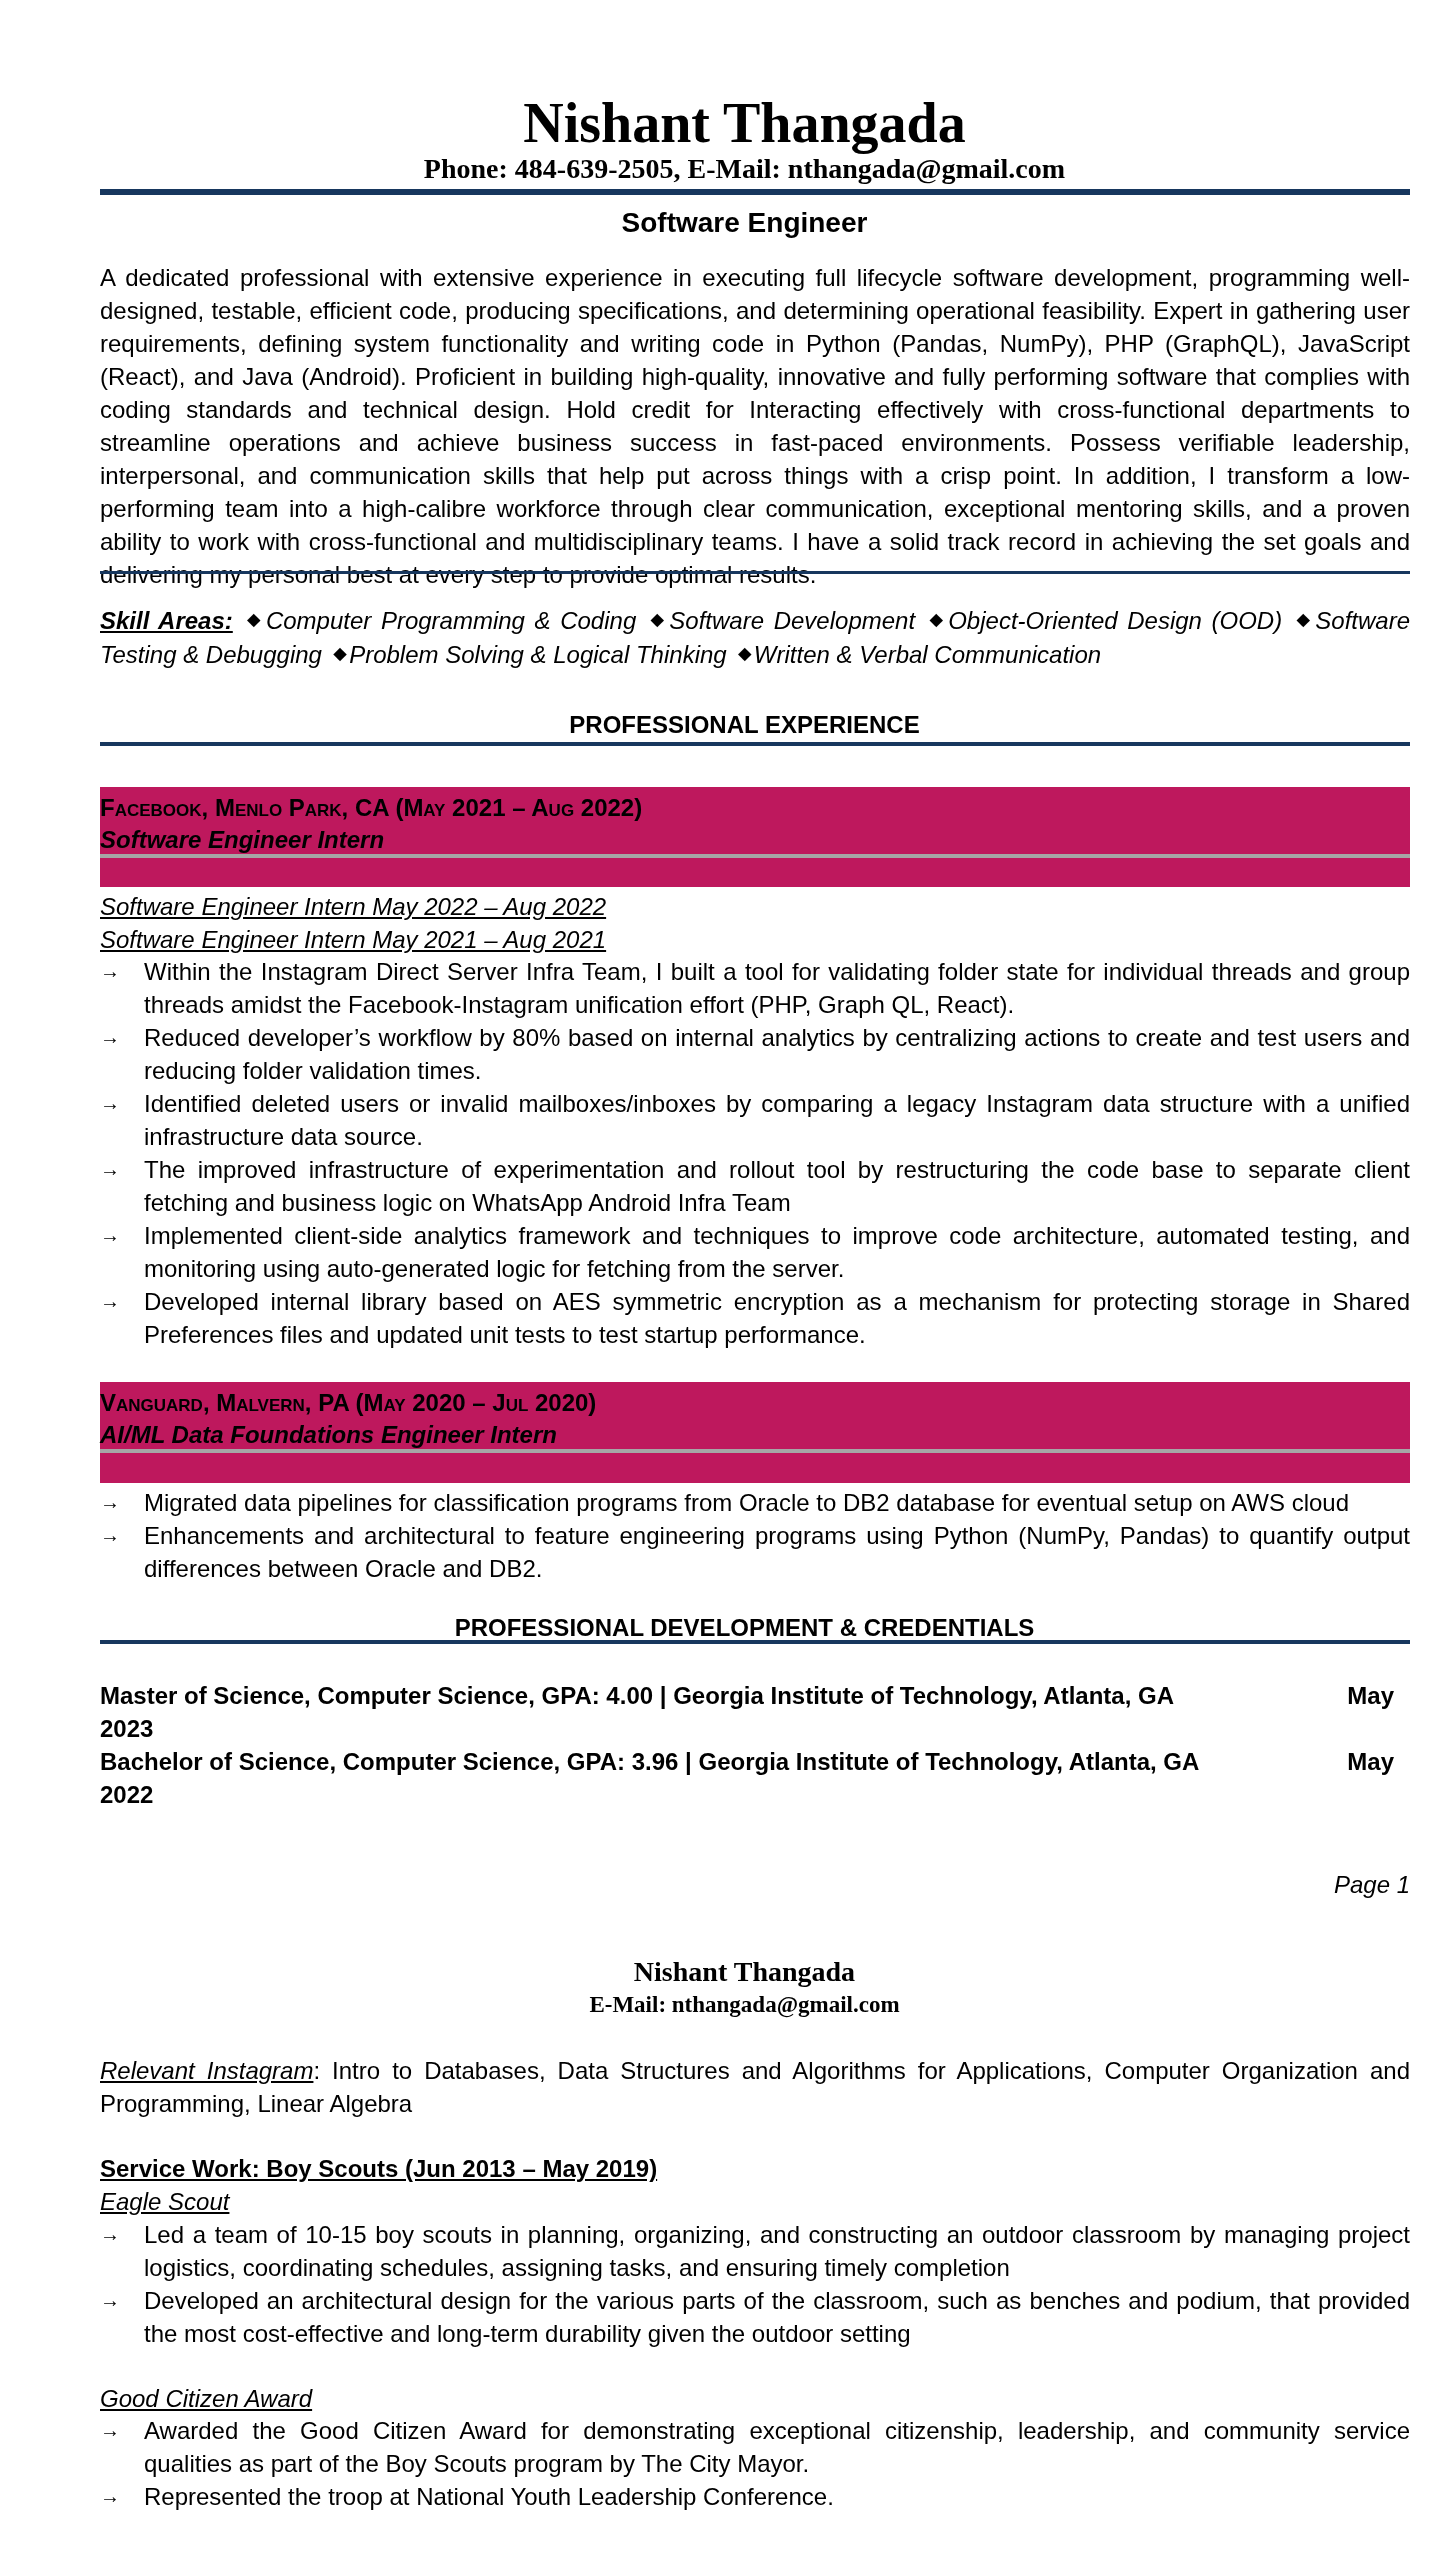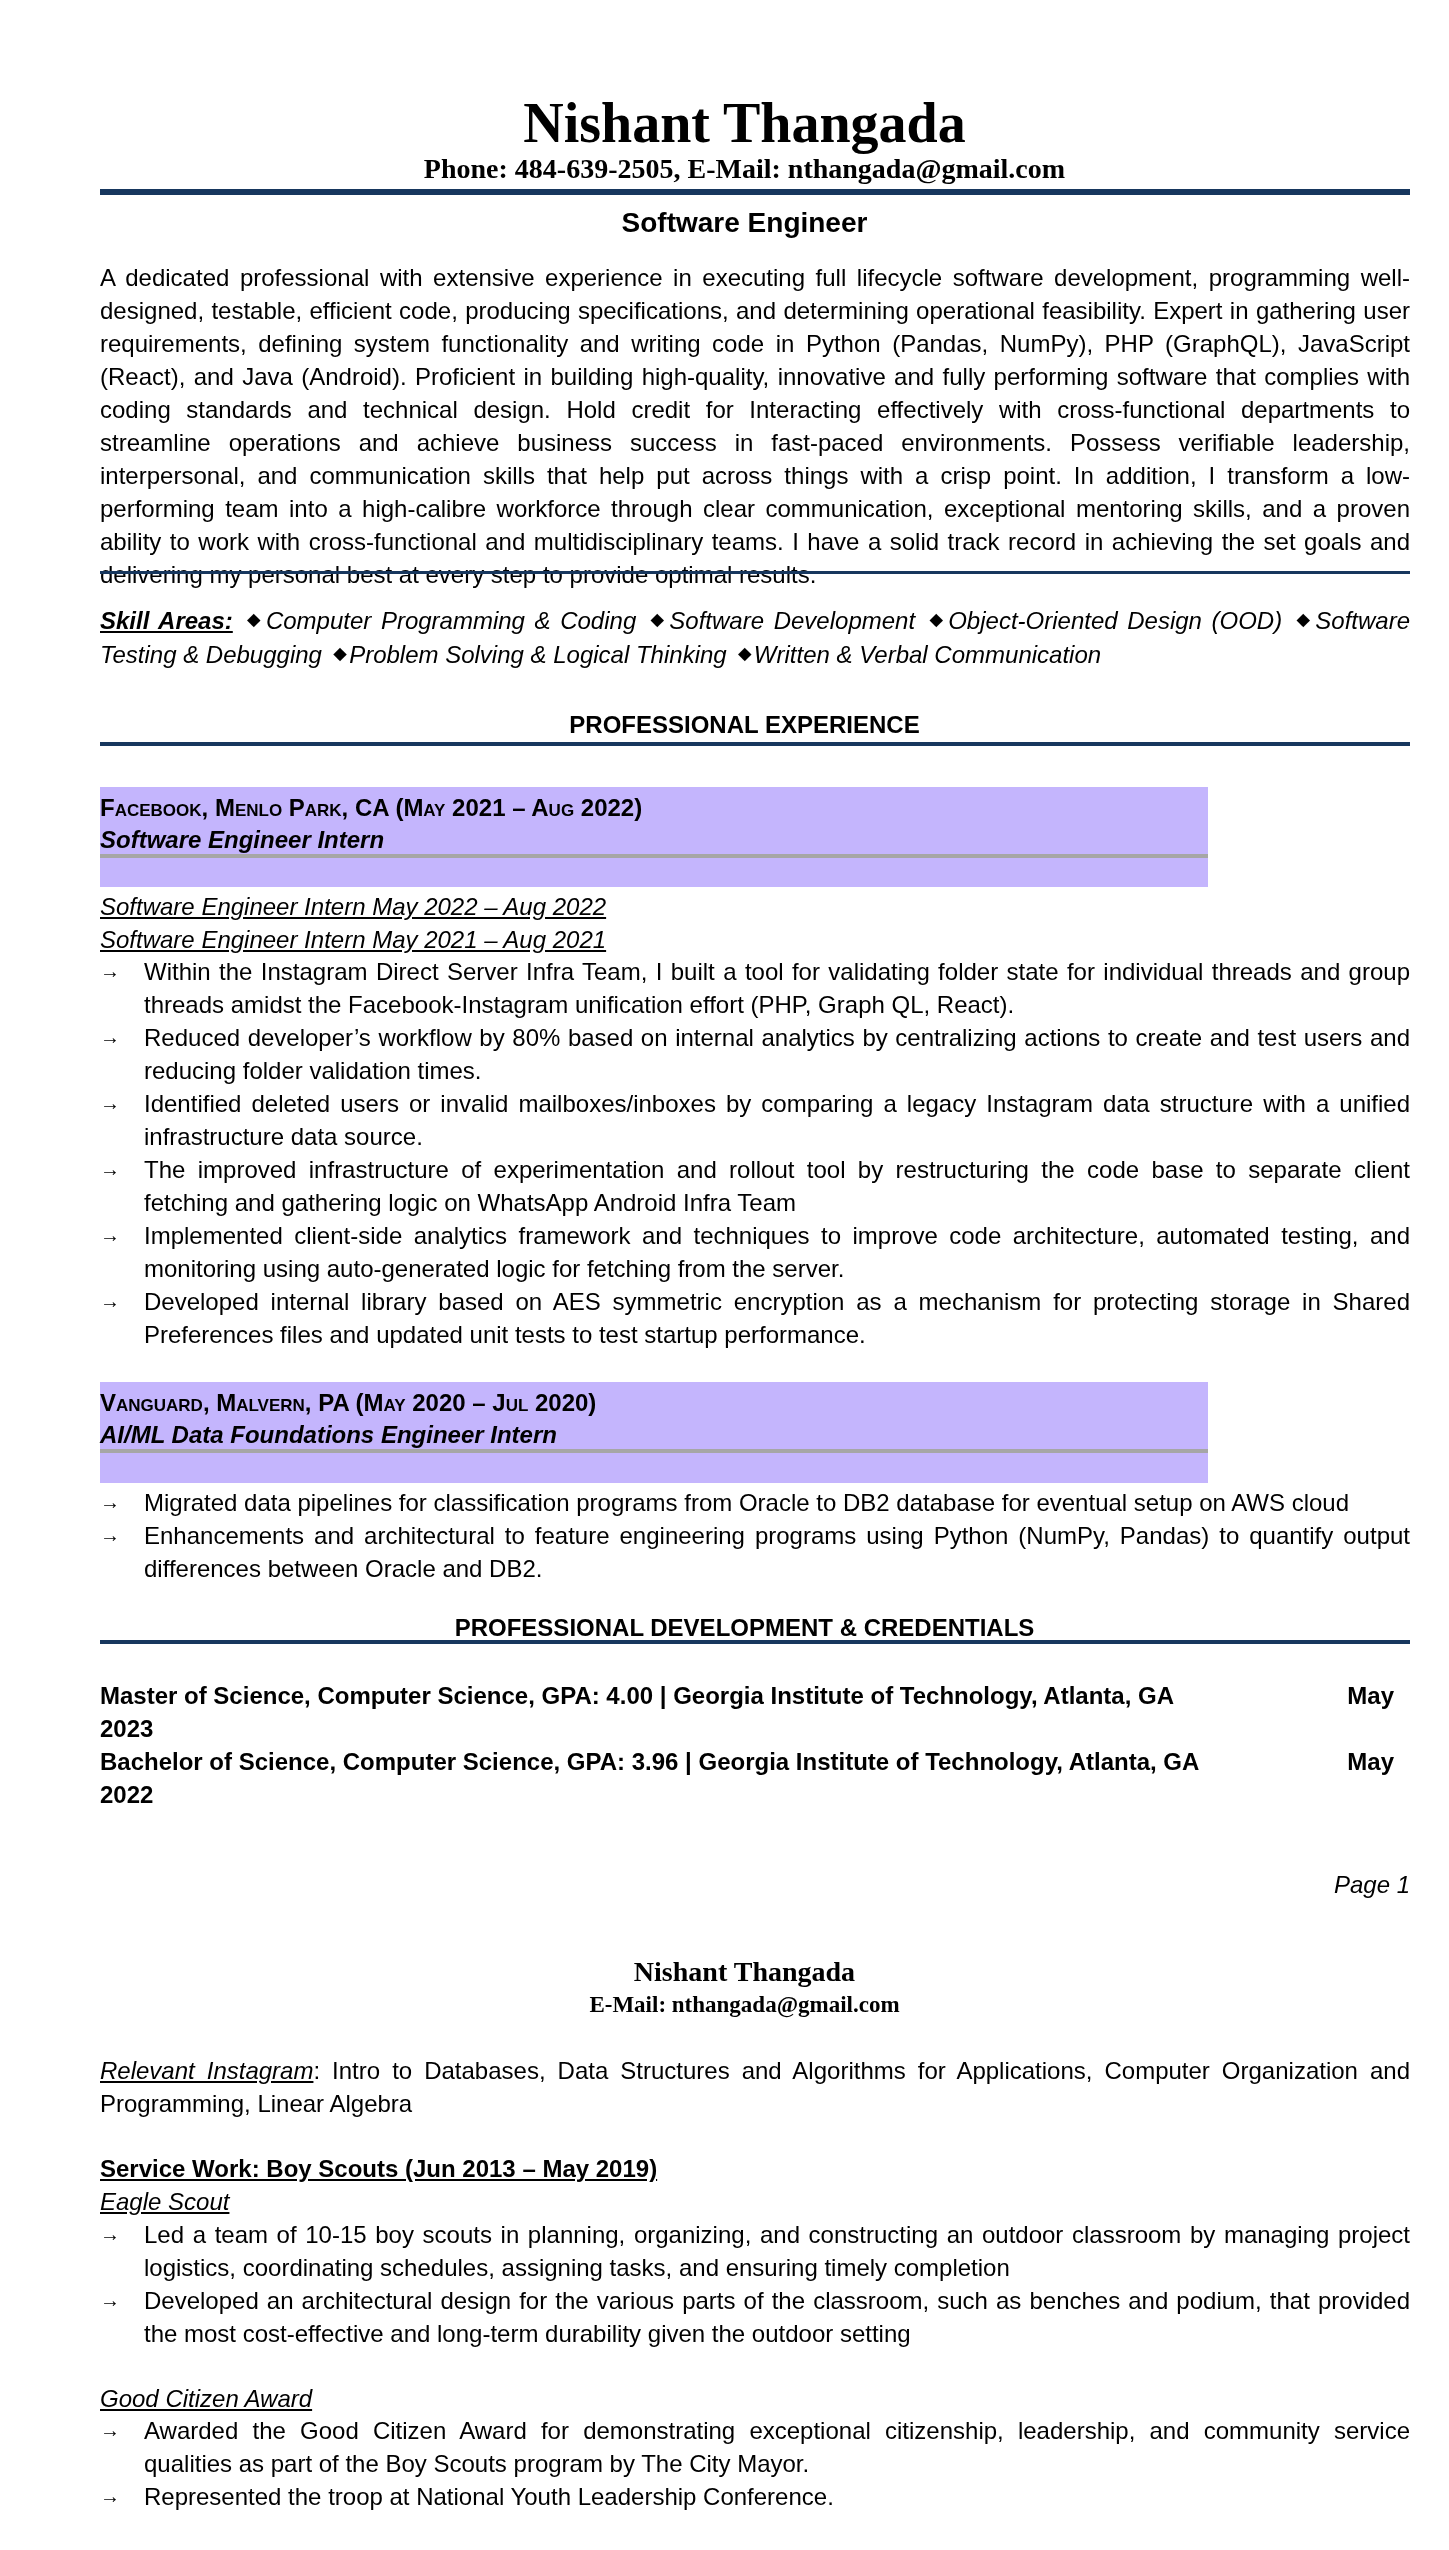--- a/index.html
+++ b/index.html
@@ -11,21 +11,21 @@
   .name { position: absolute; top: 88px; left: 0; width: 1449px; font-size: 56px; font-weight: bold; line-height: 70px; }
   .contact { position: absolute; top: 151px; left: 0; width: 1449px; font-size: 28px; font-weight: bold; line-height: 35px; }
   .rule-navy { position: absolute; left: 100px; width: 1310px; background: #17375e; }
   .title { position: absolute; top: 205px; left: 0; width: 1449px; font-size: 28px; font-weight: bold; line-height: 35px; }
   .para { font-size: 24px; line-height: 33px; text-align: justify; text-align-last: left; }
   .summary { top: 242px; margin-top: 19px; }
   .skills { top: 603px; font-style: italic; }
   .skills .label { font-weight: bold; text-decoration: underline; }
   .diamond { font-style: normal; font-size: 17.6px; vertical-align: 3.5px; margin: 0 2.3px 0 4.7px; }
   .section-head { position: absolute; left: 0; width: 1449px; font-size: 24px; font-weight: bold; line-height: 33px; }
-  .band { position: absolute; left: 100px; width: 1108px; background: #c4b5fd; text-align: center; }
+  .band { position: absolute; left: 100px; width: 1310px; background: #be185d; text-align: center; }
   .band .company { position: absolute; left: 0; top: 3.5px; font-size: 24px; font-weight: bold; font-variant: small-caps; line-height: 33px; white-space: nowrap; }
   .band .role { position: absolute; left: 0; top: 36px; font-size: 24px; font-weight: bold; font-style: italic; line-height: 33px; white-space: nowrap; }
   .band .grey-rule { position: absolute; left: 0; width: 100%; height: 4.1px; background: #a6a6a6; }
   .subrole { position: absolute; left: 100px; font-size: 24px; font-style: italic; text-decoration: underline; line-height: 33px; white-space: nowrap; }
   ul.bullets { position: absolute; left: 100px; width: 1310px; margin: 0; padding: 0; list-style: none; }
   ul.bullets li { position: relative; padding-left: 44px; font-size: 24px; line-height: 33px; text-align: justify; text-align-last: left; }
   ul.bullets li .arrow { position: absolute; left: 0; top: 0; font-size: 20px; }
   .edu-row { position: absolute; left: 100px; width: 1310px; font-size: 24px; font-weight: bold; line-height: 33px; }
   .edu-row .deg { display: inline-block; width: 1200px; }
   .edu-row .mon { display: inline-block; width: 94px; text-align: right; }
@@ -63,21 +63,21 @@
   <div class="company">Facebook, Menlo Park, CA (May 2021 – Aug 2022)</div>
   <div class="role">Software Engineer Intern</div>
   <div class="grey-rule" style="top:67px;"></div>
 </div>
 <div class="subrole" style="top:890px;">Software Engineer Intern May 2022 – Aug 2022</div>
 <div class="subrole" style="top:923px;">Software Engineer Intern May 2021 – Aug 2021</div>
 <ul class="bullets" style="top:955px;">
   <li><span class="arrow">→</span><span>Within the Instagram Direct Server Infra Team, I built a tool for validating folder state for individual threads and group threads amidst the Facebook-Instagram unification effort (PHP, Graph QL, React).</span></li>
   <li><span class="arrow">→</span><span>Reduced developer’s workflow by 80% based on internal analytics by centralizing actions to create and test users and reducing folder validation times.</span></li>
   <li><span class="arrow">→</span><span>Identified deleted users or invalid mailboxes/inboxes by comparing a legacy Instagram data structure with a unified infrastructure data source.</span></li>
-  <li><span class="arrow">→</span><span>The improved infrastructure of experimentation and rollout tool by restructuring the code base to separate client fetching and gathering logic on WhatsApp Android Infra Team</span></li>
+  <li><span class="arrow">→</span><span>The improved infrastructure of experimentation and rollout tool by restructuring the code base to separate client fetching and business logic on WhatsApp Android Infra Team</span></li>
   <li><span class="arrow">→</span><span>Implemented client-side analytics framework and techniques to improve code architecture, automated testing, and monitoring using auto-generated logic for fetching from the server.</span></li>
   <li><span class="arrow">→</span><span>Developed internal library based on AES symmetric encryption as a mechanism for protecting storage in Shared Preferences files and updated unit tests to test startup performance.</span></li>
 </ul>
 
 <div class="band" style="top:1382px;height:101px;">
   <div class="company">Vanguard, Malvern, PA (May 2020 – Jul 2020)</div>
   <div class="role">AI/ML Data Foundations Engineer Intern</div>
   <div class="grey-rule" style="top:67px;"></div>
 </div>
 <ul class="bullets" style="top:1486px;">

